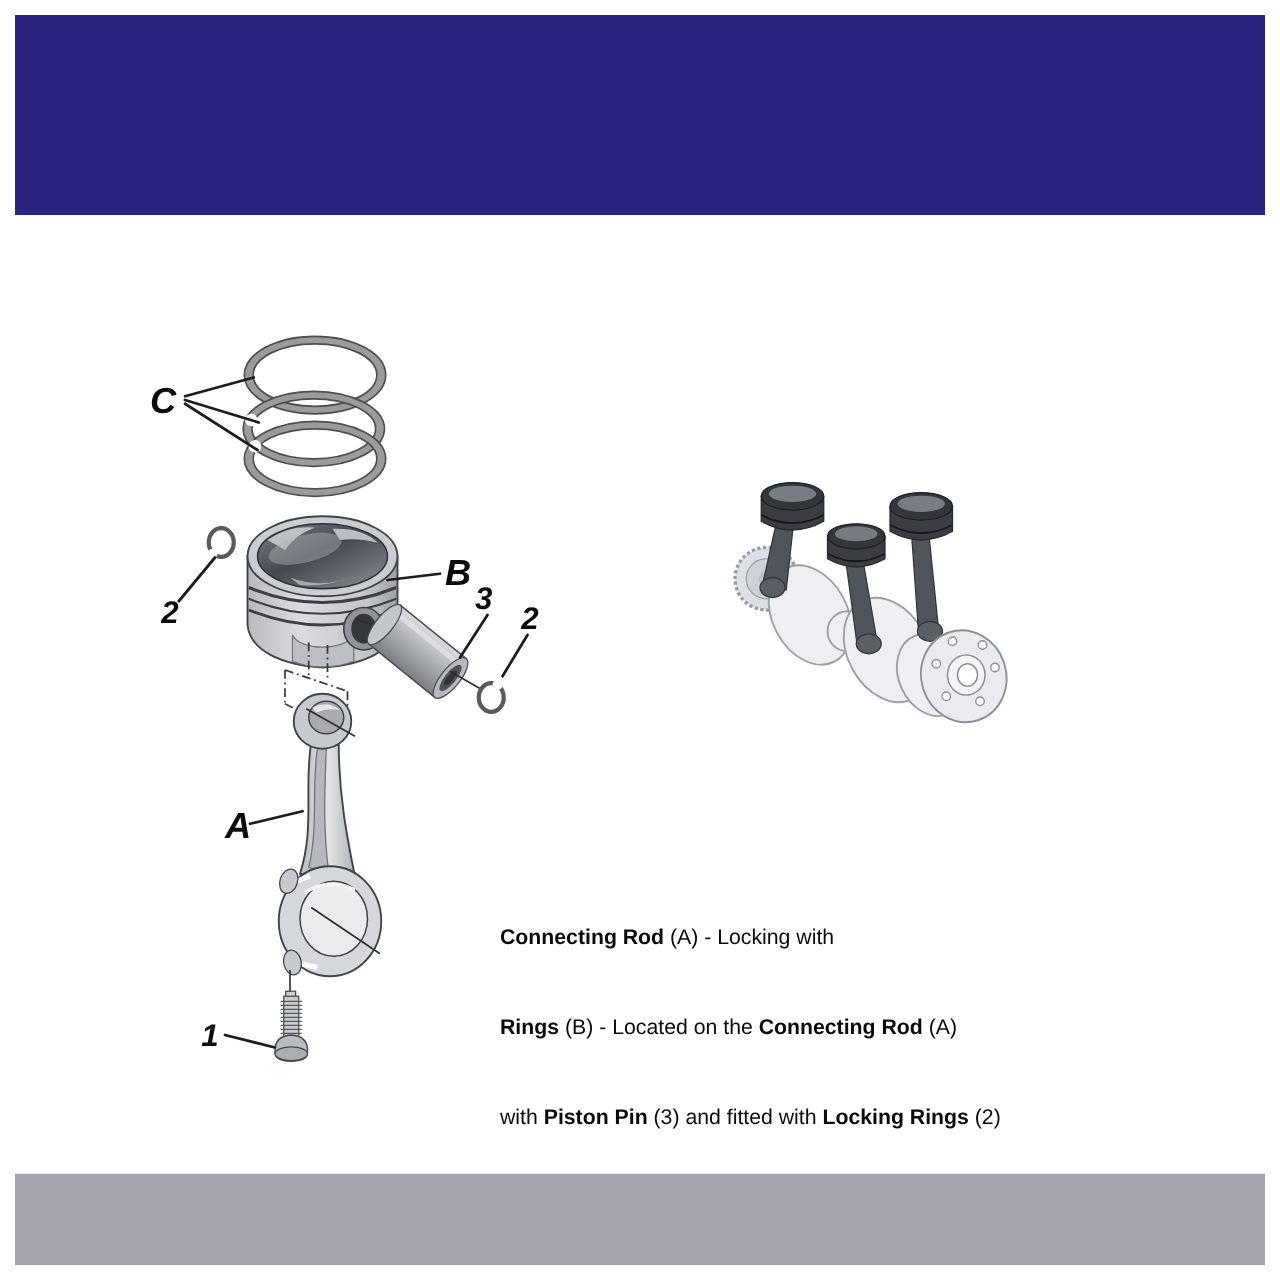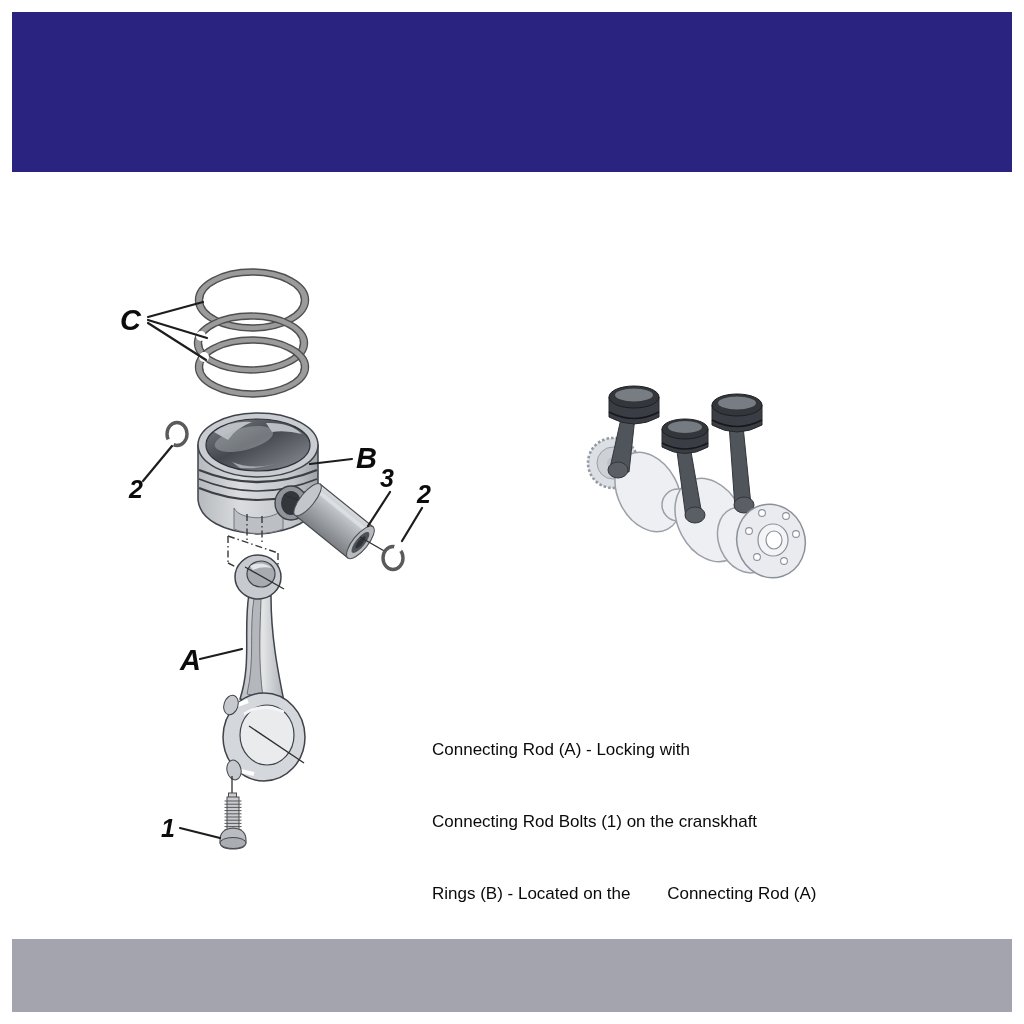--- a/index.html
+++ b/index.html
@@ -18,21 +18,21 @@
   .leader{stroke:#1d1d1d;stroke-width:2.2;stroke-linecap:round;fill:none;}
   .thin{stroke:#2e2e2e;stroke-width:1.3;fill:none;}
   .dashdot{stroke:#3a3a3a;stroke-width:1.4;fill:none;stroke-dasharray:7 3 1.5 3;}
   .ringmid{stroke:#9b9b9b;stroke-width:6;fill:none;}
   .ringedge{stroke:#4f4f4f;stroke-width:1.4;fill:none;}
   .metal-ol{stroke:#3f434a;stroke-width:1.5;}
   #description{
     position:absolute;left:400px;top:690px;width:500px;
     font-size:17px;line-height:24px;color:#0a0a0a;white-space:pre-wrap;
   }
-  #description .b{font-weight:400;margin-left:32px;}
+  #description .b{font-weight:700;}
 </style>
 </head>
 <body>
 
 <div class="banner" id="banner-top" style="background: rgb(42, 36, 128);"></div>
 
 <svg id="exploded-svg" width="370" height="640" viewBox="100 250 370 640">
   <defs>
     <linearGradient id="crownGrad" x1="0" y1="0" x2="1" y2="1">
       <stop offset="0" stop-color="#7c8187"></stop>
@@ -220,19 +220,18 @@
       <circle cx="762" cy="513" r="3.4"></circle>
       <circle cx="749" cy="531" r="3.4"></circle>
       <circle cx="757" cy="557" r="3.4"></circle>
       <circle cx="784" cy="561" r="3.4"></circle>
     </g>
   </g>
 </svg>
 
 <div id="description">
   <div class="line"><span class="b">Connecting Rod</span><span> (A) - Locking with</span></div>
-  <div class="line"><span class="b">Connecting Rod Bolts</span><span> (1) on the cranskhaft</span></div>
   <div class="line"><span class="b">Rings</span><span> (B) - Located on the </span><span class="b">Connecting Rod</span><span> (A)</span></div>
   <div class="line"><span>with </span><span class="b">Piston Pin</span><span> (3) and fitted with </span><span class="b">Locking Rings</span><span> (2)</span></div>
   
 </div>
 
 <div class="banner" id="banner-bottom" style="background: rgb(164, 164, 174);"></div>
 
 </body></html>

